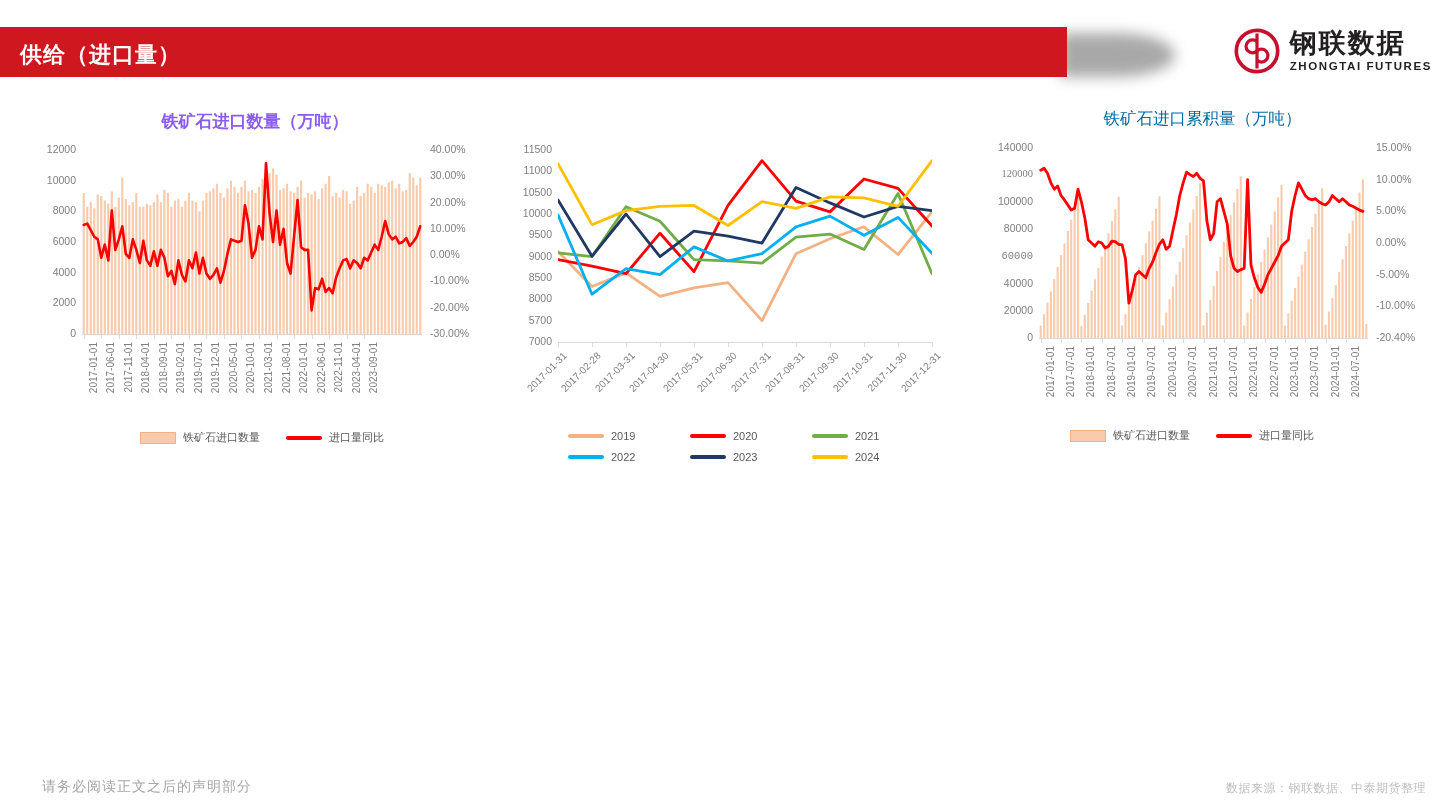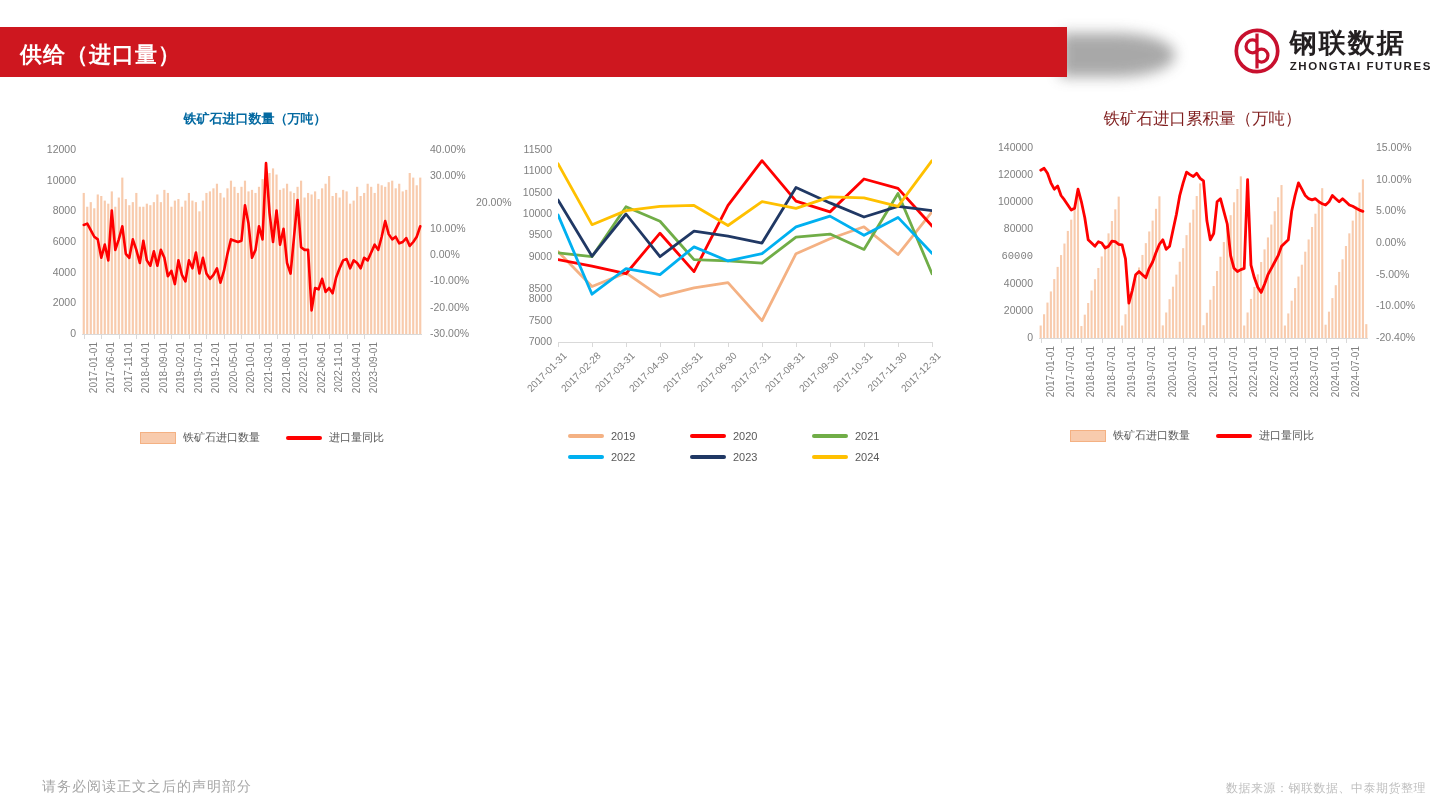--- a/index.html
+++ b/index.html
@@ -11,22 +11,22 @@
   .header-title{position:absolute;left:20px;top:40px;color:#ffffff;font-size:22px;font-weight:bold;letter-spacing:1px;z-index:3;}
 
   .logo{position:absolute;right:8px;top:28px;display:flex;align-items:center;gap:10px;}
   .logo-mark{width:46px;height:46px;}
   .logo-text{display:flex;flex-direction:column;line-height:1;}
   .logo-cn{font-size:27px;font-weight:bold;color:#231f20;letter-spacing:2px;}
   .logo-en{font-size:11.5px;font-weight:bold;color:#231f20;letter-spacing:1.6px;margin-top:4px;}
 
   
   .chart{position:absolute;}
-  .chart-title{text-align:center;font-size:13px;font-weight:bold;color:#0369a1;}
-  .chart-title.light{font-weight:normal;color:#7f1d1d;font-size:16.5px;}
+  .chart-title{text-align:center;font-size:17px;font-weight:bold;color:#8b5cf6;}
+  .chart-title.light{font-weight:normal;color:#0369a1;font-size:16.5px;}
 
   .plot-wrap{position:relative;}
   .axis-label{position:absolute;font-size:10.5px;color:#7f7f7f;white-space:nowrap;}
   .ax-left{text-align:right;}
   .ax-right{text-align:left;}
   .baseline{position:absolute;height:1px;background:#d9d9d9;}
   .xtick{position:absolute;font-size:10px;color:#7f7f7f;white-space:nowrap;transform-origin:left top;}
   .xtick.vert{transform:rotate(-90deg) translateX(-100%);}
   .xtick.diag{transform:rotate(-45deg) translateX(-100%);}
   .tickmark{position:absolute;width:1px;height:5px;background:#d9d9d9;}
@@ -69,21 +69,21 @@
       <div class="axis-label ax-left" style="right: 414px; top: 123.667px;">4000</div>
       <div class="axis-label ax-left" style="right: 414px; top: 93px;">6000</div>
       <div class="axis-label ax-left" style="right: 414px; top: 62.3333px;">8000</div>
       <div class="axis-label ax-left" style="right: 414px; top: 31.6667px;">10000</div>
       <div class="axis-label ax-left" style="right: 414px; top: 1px;">12000</div>
       <div class="axis-label ax-right" style="left: 410px; top: 185px;">-30.00%</div>
       <div class="axis-label ax-right" style="left: 410px; top: 158.714px;">-20.00%</div>
       <div class="axis-label ax-right" style="left: 410px; top: 132.429px;">-10.00%</div>
       <div class="axis-label ax-right" style="left: 410px; top: 106.143px;">0.00%</div>
       <div class="axis-label ax-right" style="left: 410px; top: 79.8571px;">10.00%</div>
-      <div class="axis-label ax-right" style="left: 410px; top: 53.5714px; margin-left: 46px;">20.00%</div>
+      <div class="axis-label ax-right" style="left: 410px; top: 53.5714px;">20.00%</div>
       <div class="axis-label ax-right" style="left: 410px; top: 27.2857px;">30.00%</div>
       <div class="axis-label ax-right" style="left: 410px; top: 1px;">40.00%</div>
       <svg width="340" height="184" style="position: absolute; left: 62px; top: 8px;">
         <rect x="0.67" y="42.93" width="2.17" height="141.07" fill="#F8CBAD"></rect>
         <rect x="4.17" y="56.73" width="2.17" height="127.27" fill="#F8CBAD"></rect>
         <rect x="7.68" y="52.13" width="2.17" height="131.87" fill="#F8CBAD"></rect>
         <rect x="11.18" y="58.27" width="2.17" height="125.73" fill="#F8CBAD"></rect>
         <rect x="14.69" y="44.47" width="2.17" height="139.53" fill="#F8CBAD"></rect>
         <rect x="18.19" y="46.00" width="2.17" height="138.00" fill="#F8CBAD"></rect>
         <rect x="21.70" y="50.60" width="2.17" height="133.40" fill="#F8CBAD"></rect>
@@ -223,23 +223,23 @@
           <span class="swatch-line" style="background: rgb(255, 0, 0);"></span>
           <span>进口量同比</span>
         </div>
       </div>
     </div>
 </div>
 
 <div class="chart" id="chart1" style="left:500px;top:110px;width:460px;height:330px;">
   <div class="plot-wrap" id="wrap1" style="position:absolute;left:0;top:32px;width:460px;height:290px;">
       <div class="axis-label ax-left" style="right: 408px; top: 193px;">7000</div>
-      <div class="axis-label ax-left" style="right: 408px; top: 171.667px;">7500</div>
+      <div class="axis-label ax-left" style="right: 408px; top: 171.667px;">5700</div>
       <div class="axis-label ax-left" style="right: 408px; top: 150.333px;">8000</div>
-      <div class="axis-label ax-left" style="right: 408px; top: 129px; margin-top: 11px;">8500</div>
+      <div class="axis-label ax-left" style="right: 408px; top: 129px;">8500</div>
       <div class="axis-label ax-left" style="right: 408px; top: 107.667px;">9000</div>
       <div class="axis-label ax-left" style="right: 408px; top: 86.3333px;">9500</div>
       <div class="axis-label ax-left" style="right: 408px; top: 65px;">10000</div>
       <div class="axis-label ax-left" style="right: 408px; top: 43.6667px;">10500</div>
       <div class="axis-label ax-left" style="right: 408px; top: 22.3333px;">11000</div>
       <div class="axis-label ax-left" style="right: 408px; top: 1px;">11500</div>
       <svg width="374" height="192" style="position: absolute; left: 58px; top: 8px;">
         <polyline points="0.00,101.55 34.00,136.53 68.00,122.88 102.00,146.35 136.00,137.81 170.00,132.69 204.00,170.67 238.00,103.68 272.00,88.75 306.00,76.80 340.00,104.53 374.00,61.87" fill="none" stroke="#F4B183" stroke-width="2.8" stroke-linejoin="round" stroke-linecap="round"></polyline>
         <polyline points="0.00,109.65 34.00,116.05 68.00,123.73 102.00,83.20 136.00,121.60 170.00,55.47 204.00,10.67 238.00,51.20 272.00,61.87 306.00,29.01 340.00,38.40 374.00,75.95" fill="none" stroke="#FF0000" stroke-width="2.8" stroke-linejoin="round" stroke-linecap="round"></polyline>
         <polyline points="0.00,102.83 34.00,106.67 68.00,56.75 102.00,71.25 136.00,109.65 170.00,110.93 204.00,113.07 238.00,87.04 272.00,84.05 306.00,99.41 340.00,43.52 374.00,123.73" fill="none" stroke="#70AD47" stroke-width="2.8" stroke-linejoin="round" stroke-linecap="round"></polyline>
@@ -303,21 +303,21 @@
 
 <div class="chart" id="chart2" style="left:965px;top:108px;width:475px;height:330px;">
   <div class="chart-title light">铁矿石进口累积量（万吨）</div>
   <div class="plot-wrap" id="wrap2" style="position:absolute;left:0;top:32px;width:475px;height:290px;">
       <div class="axis-label ax-left" style="right: 407px; top: 191px;">0</div>
       <div class="axis-label ax-left" style="right: 407px; top: 163.857px;">20000</div>
       <div class="axis-label ax-left" style="right: 407px; top: 136.714px;">40000</div>
       <div class="axis-label ax-left" style="right: 407px; top: 109.571px; font-family: Liberation Mono, monospace;">60000</div>
       <div class="axis-label ax-left" style="right: 407px; top: 82.4286px;">80000</div>
       <div class="axis-label ax-left" style="right: 407px; top: 55.2857px;">100000</div>
-      <div class="axis-label ax-left" style="right: 407px; top: 28.1429px;">120000</div>
+      <div class="axis-label ax-left" style="right: 407px; top: 28.1429px; font-family: Liberation Serif, serif;">120000</div>
       <div class="axis-label ax-left" style="right: 407px; top: 1px;">140000</div>
       <div class="axis-label ax-right" style="left: 411px; top: 191px;">-20.40%</div>
       <div class="axis-label ax-right" style="left: 411px; top: 159.333px;">-10.00%</div>
       <div class="axis-label ax-right" style="left: 411px; top: 127.667px;">-5.00%</div>
       <div class="axis-label ax-right" style="left: 411px; top: 96px;">0.00%</div>
       <div class="axis-label ax-right" style="left: 411px; top: 64.3333px;">5.00%</div>
       <div class="axis-label ax-right" style="left: 411px; top: 32.6667px;">10.00%</div>
       <div class="axis-label ax-right" style="left: 411px; top: 1px;">15.00%</div>
       <svg width="329" height="190" style="position: absolute; left: 74px; top: 8px;">
         <rect x="0.64" y="177.51" width="2.10" height="12.49" fill="#F8CBAD"></rect>

